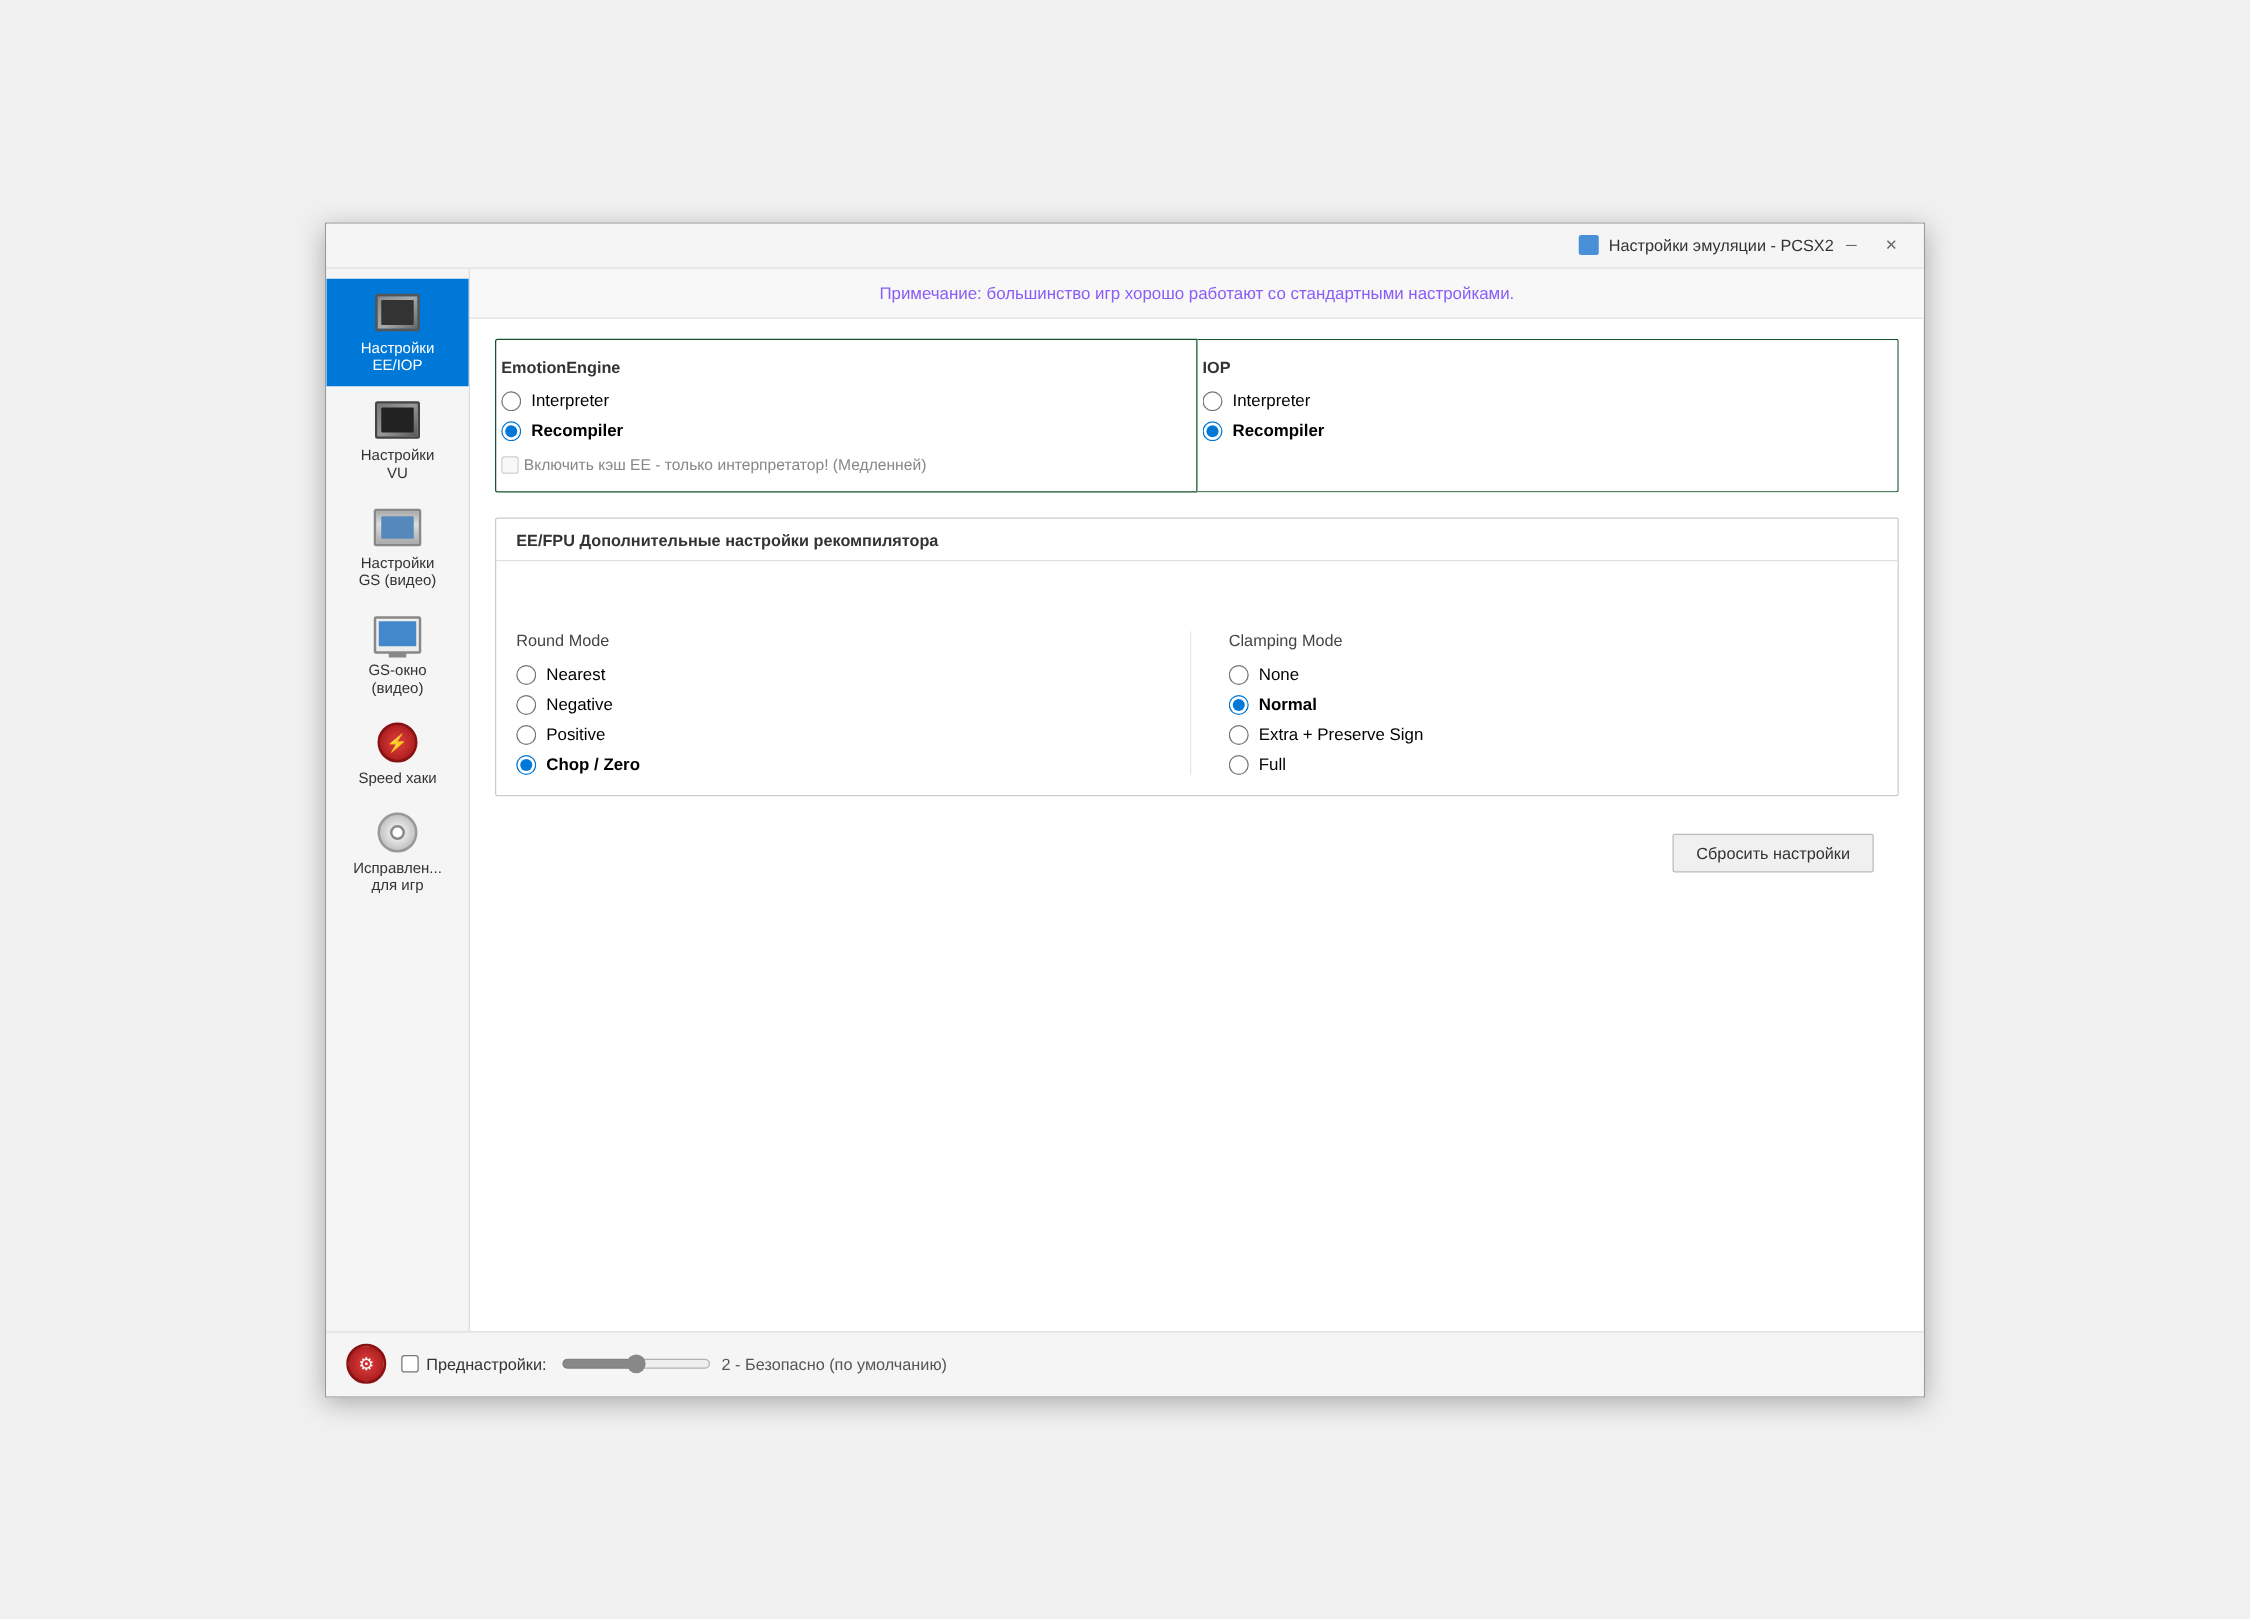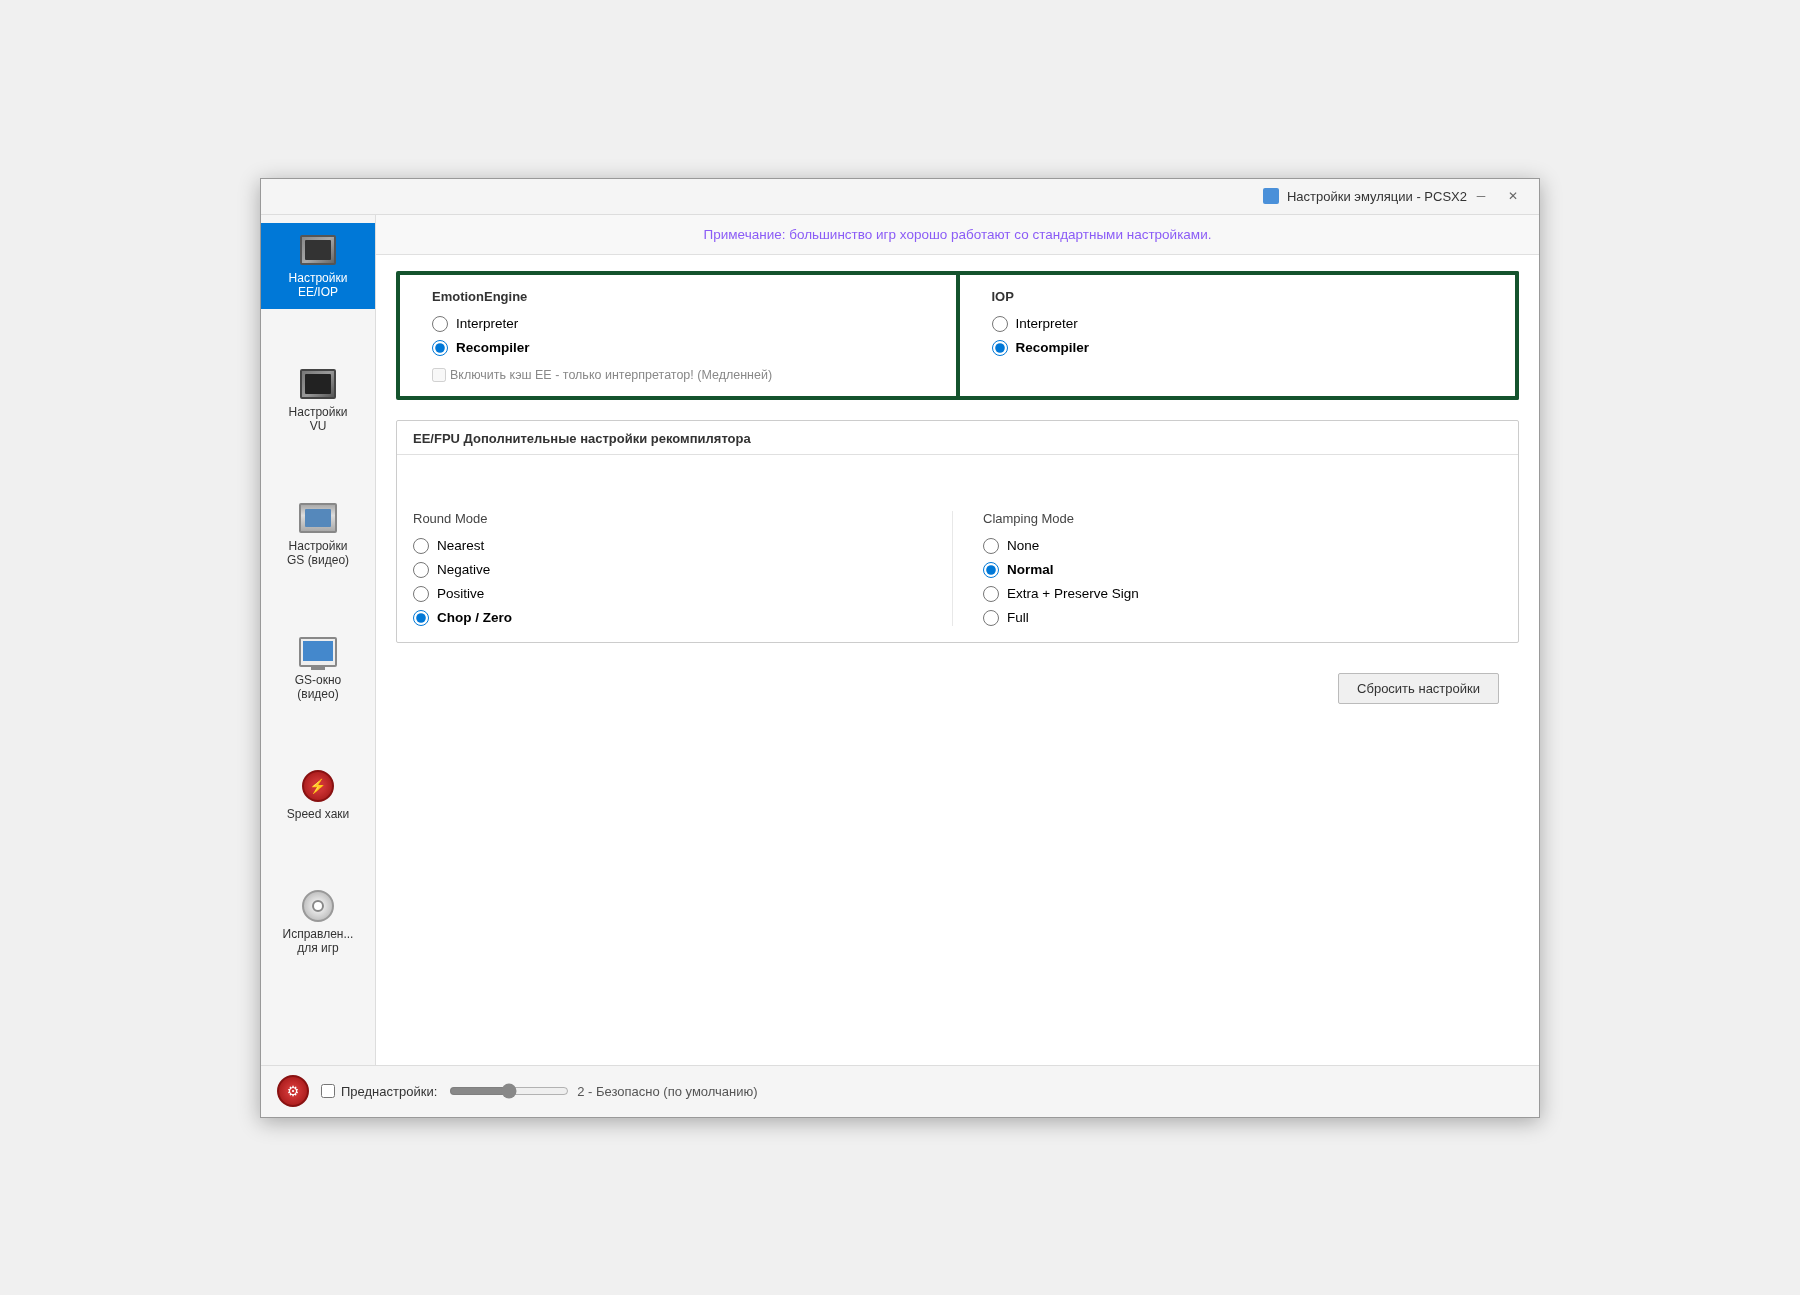--- a/index.html
+++ b/index.html
@@ -71,21 +71,20 @@
     .sidebar {
       width: 115px;
       background: #f5f5f5;
       border-right: 1px solid #ddd;
       display: flex;
       flex-direction: column;
       align-items: center;
       padding-top: 8px;
       overflow-y: auto;
       flex-shrink: 0;
-      gap: 48px;
     }
     .sidebar-item {
       width: 100%;
       display: flex;
       flex-direction: column;
       align-items: center;
       padding: 10px 4px;
       cursor: pointer;
       text-align: center;
       font-size: 12px;
@@ -226,22 +225,22 @@
       padding: 16px 20px;
       display: flex;
       flex-direction: column;
       gap: 20px;
     }
     .section-row {
       display: flex;
     }
     .section-half {
       flex: 1;
-      padding: 14px 32px;
-      border: 4px solid #14532d;
+      padding: 14px 4px;
+      border: 1px solid #14532d;
       border-radius: 2px;
     }
     .section-half + .section-half {
       border-left: none;
       border-top-left-radius: 0;
       border-bottom-left-radius: 0;
     }
     .section-half:first-child {
       border-top-right-radius: 0;
       border-bottom-right-radius: 0;

